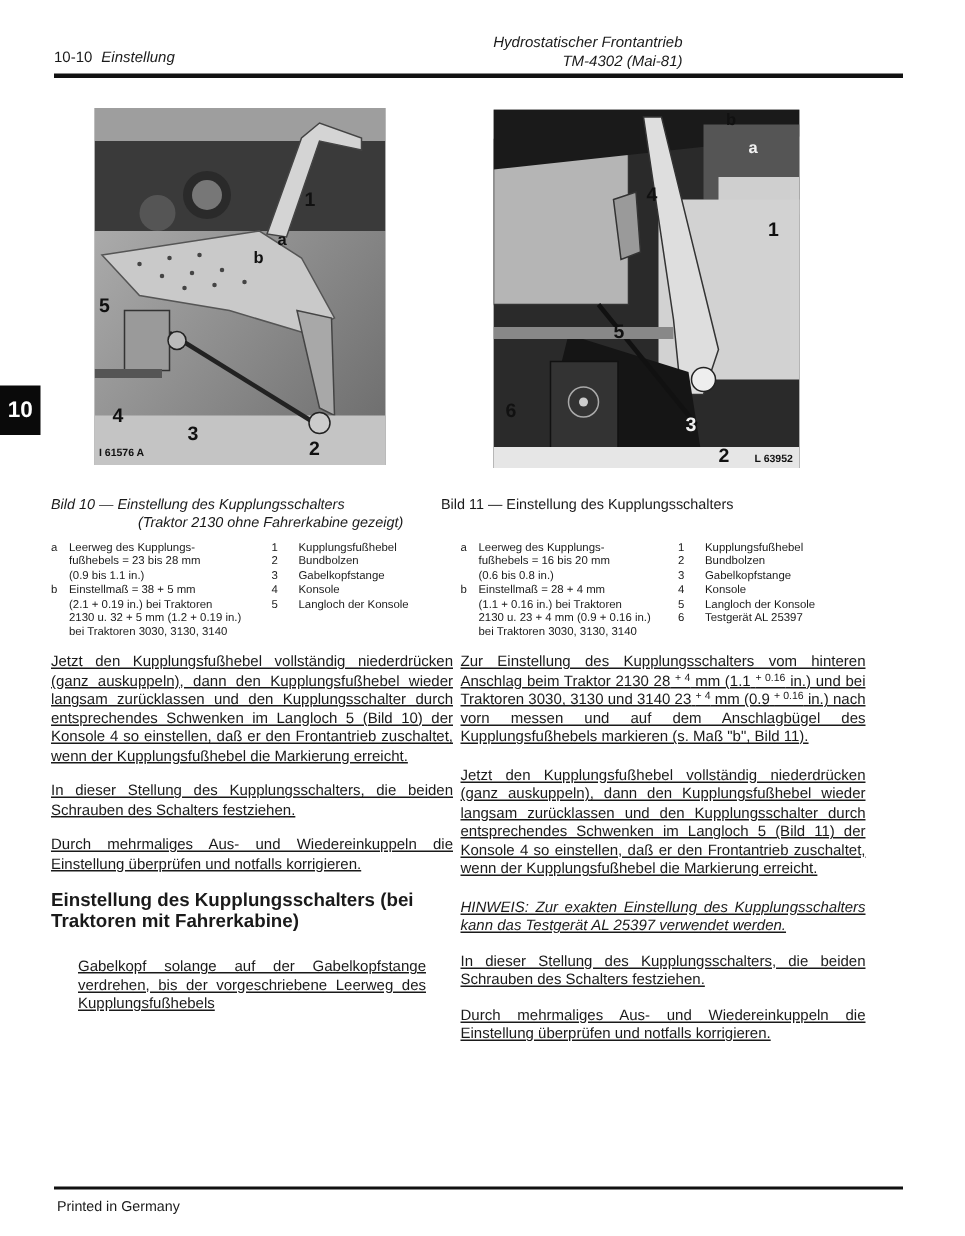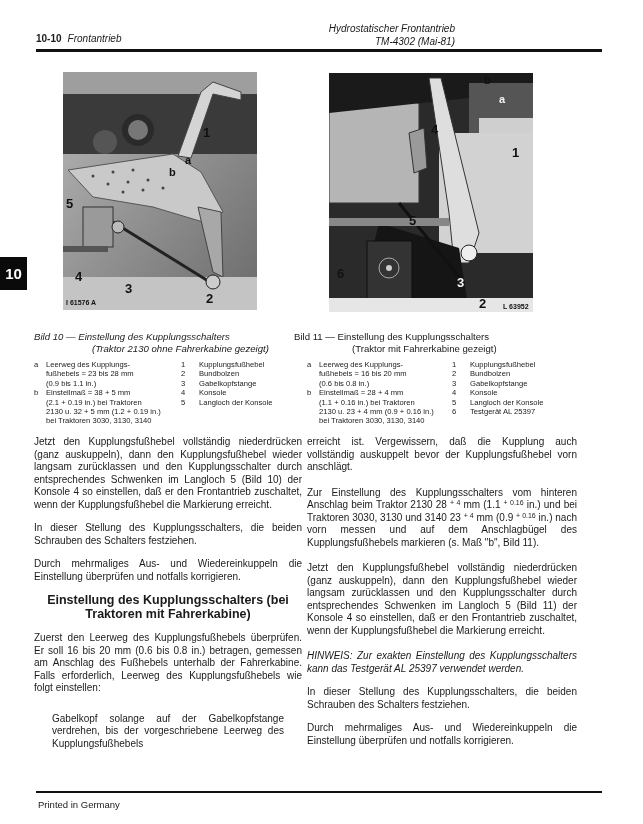--- a/index.html
+++ b/index.html
@@ -1,20 +1,20 @@
 <!DOCTYPE html>
 <html><head>
 <meta charset="utf-8">
 <style>
   html, body { margin:0; padding:0; background:#fff; }
   body { width:643px; height:824px; position:relative; overflow:hidden;
          font-family:"Liberation Sans", sans-serif; color:#1a1a1a; }
   .abs { position:absolute; }
   .hdr-left { left:36px; top:33px; font-size:10px; }
-  .hdr-left b { font-weight:bold; margin-right:6px; }
+  .hdr-left b { font-weight:normal; margin-right:6px; }
   .hdr-left i { font-style:italic; }
   .hdr-right { right:188px; top:22px; font-size:10px; font-style:italic; text-align:right; line-height:13px; }
   .rule-top { left:36px; top:49px; width:566px; height:3px; background:#111; }
   .tab { left:0; top:257px; width:27px; height:33px; background:#0a0a0a; color:#fff;
          font-weight:bold; font-size:15px; display:flex; align-items:center; justify-content:center; }
   .photo { overflow:hidden; background:#8a8a8a; }
   .photo svg { display:block; width:100%; height:100%; }
   .photo1 { left:63px; top:72px; width:194px; height:238px; }
   .photo2 { left:329px; top:73px; width:204px; height:239px; }
   .callout { position:absolute; font-weight:bold; font-size:13px; color:#111; }
@@ -25,31 +25,31 @@
   .caption .sub { display:block; padding-left:58px; }
   .cap1 { left:34px; top:331px; width:280px;font-style:italic; }
   .cap2 { left:294px; top:331px; width:300px; }
   .legend { font-size:7.6px; line-height:9.4px; }
   .legend .col { position:absolute; top:0; }
   .legend .row { display:flex; white-space:nowrap; }
   .legend .k { width:12px; }
   .leg1 { left:34px; top:360px; width:280px; height:70px; }
   .leg2 { left:307px; top:360px; width:300px; height:70px; }
   sup { font-size:7px; vertical-align:3px; line-height:0; }
-  .para { font-size:10px; line-height:12.5px; text-align:justify; }
+  .para { font-size:10px; line-height:12.5px; text-align:justify;text-decoration:underline; }
   .heading { font-size:12.5px; font-weight:bold; line-height:14px; }
   .ital { font-style:italic; }
   .rule-bot { left:36px; top:791px; width:566px; height:2px; background:#111; }
   .footer { left:38px; top:799px; font-size:9.5px; }
 </style>
 </head>
 <body>
 
 <div class="abs hdr-left">
-  <b>10-10</b><i>Frontantrieb</i>
+  <b>10-10</b><i>Einstellung</i>
 </div>
 <div class="abs hdr-right">
   <div>Hydrostatischer Frontantrieb</div>
   <div>TM-4302 (Mai-81)</div>
 </div>
 <div class="abs rule-top"></div>
 
 <div class="abs tab">
     <span>10</span>
   </div>
@@ -183,21 +183,20 @@
       </div>
     <div class="row">
         <span class="k" style="width:18px">5</span>
         <span>Langloch der Konsole</span>
       </div>
   </div>
 </div>
 
 <div class="abs caption cap2">
   <span class="ttl">Bild 11 — Einstellung des Kupplungsschalters</span>
-  <span class="sub">(Traktor mit Fahrerkabine gezeigt)</span>
 </div>
 <div class="abs legend leg2">
   <div class="col" style="left:0;">
     <div class="row">
         <span class="k">a</span>
         <span>Leerweg des Kupplungs-</span>
       </div>
     <div class="row">
         <span class="k"></span>
         <span>fußhebels = 16 bis 20 mm</span>
@@ -248,27 +247,25 @@
         <span class="k" style="width:18px">6</span>
         <span>Testgerät AL 25397</span>
       </div>
   </div>
 </div>
 
 <div class="abs" style="left:34px;top:436px;width:268px;">
   <p class="para" style="margin:0 0 11px;">Jetzt den Kupplungsfußhebel vollständig niederdrücken (ganz auskuppeln), dann den Kupplungsfußhebel wieder langsam zurücklassen und den Kupplungsschalter durch entsprechendes Schwenken im Langloch 5 (Bild 10) der Konsole 4 so einstellen, daß er den Frontantrieb zuschaltet, wenn der Kupplungsfußhebel die Markierung erreicht.</p>
   <p class="para" style="margin:0 0 11px;">In dieser Stellung des Kupplungsschalters, die beiden Schrauben des Schalters festziehen.</p>
   <p class="para" style="margin:0 0 10px;">Durch mehrmaliges Aus- und Wiedereinkuppeln die Einstellung überprüfen und notfalls korrigieren.</p>
-  <h2 class="heading" style="margin:0 0 11px;text-align:center;">Einstellung des Kupplungsschalters (bei Traktoren mit Fahrerkabine)</h2>
-  <p class="para" style="margin:0 0 11px;">Zuerst den Leerweg des Kupplungsfußhebels überprüfen. Er soll 16 bis 20 mm (0.6 bis 0.8 in.) betragen, gemessen am Anschlag des Fußhebels unterhalb der Fahrerkabine. Falls erforderlich, Leerweg des Kupplungsfußhebels wie folgt einstellen:</p>
+  <h2 class="heading" style="margin:0 0 11px;">Einstellung des Kupplungsschalters (bei Traktoren mit Fahrerkabine)</h2>
   <p class="para" style="margin:18px;">Gabelkopf solange auf der Gabelkopfstange verdrehen, bis der vorgeschriebene Leerweg des Kupplungsfußhebels</p>
 </div>
 
 <div class="abs" style="left:307px;top:436px;width:270px;">
-  <p class="para" style="margin:0 0 13px;">erreicht ist. Vergewissern, daß die Kupplung auch vollständig auskuppelt bevor der Kupplungsfußhebel vorn anschlägt.</p>
   <p class="para" style="margin:0 0 13px;"><span>Zur Einstellung des Kupplungsschalters vom hinteren Anschlag beim Traktor 2130 28</span> <sup>+ 4</sup><span> mm (1.1</span> <sup>+ 0.16</sup><span> in.) und bei Traktoren 3030, 3130 und 3140 23</span> <sup>+ 4</sup><span> mm (0.9</span> <sup>+ 0.16</sup><span> in.) nach vorn messen und auf dem Anschlagbügel des Kupplungsfußhebels markieren (s. Maß "b", Bild 11).</span></p>
   <p class="para" style="margin:0 0 11px;">Jetzt den Kupplungsfußhebel vollständig niederdrücken (ganz auskuppeln), dann den Kupplungsfußhebel wieder langsam zurücklassen und den Kupplungsschalter durch entsprechendes Schwenken im Langloch 5 (Bild 11) der Konsole 4 so einstellen, daß er den Frontantrieb zuschaltet, wenn der Kupplungsfußhebel die Markierung erreicht.</p>
   <p class="para ital" style="margin:13px 0 11px;">HINWEIS: Zur exakten Einstellung des Kupplungsschalters kann das Testgerät AL 25397 verwendet werden.</p>
   <p class="para" style="margin:0 0 11px;">In dieser Stellung des Kupplungsschalters, die beiden Schrauben des Schalters festziehen.</p>
   <p class="para" style="margin:0;">Durch mehrmaliges Aus- und Wiedereinkuppeln die Einstellung überprüfen und notfalls korrigieren.</p>
 </div>
 
 <div class="abs rule-bot"></div>
 <div class="abs footer">Printed in Germany</div>
 

